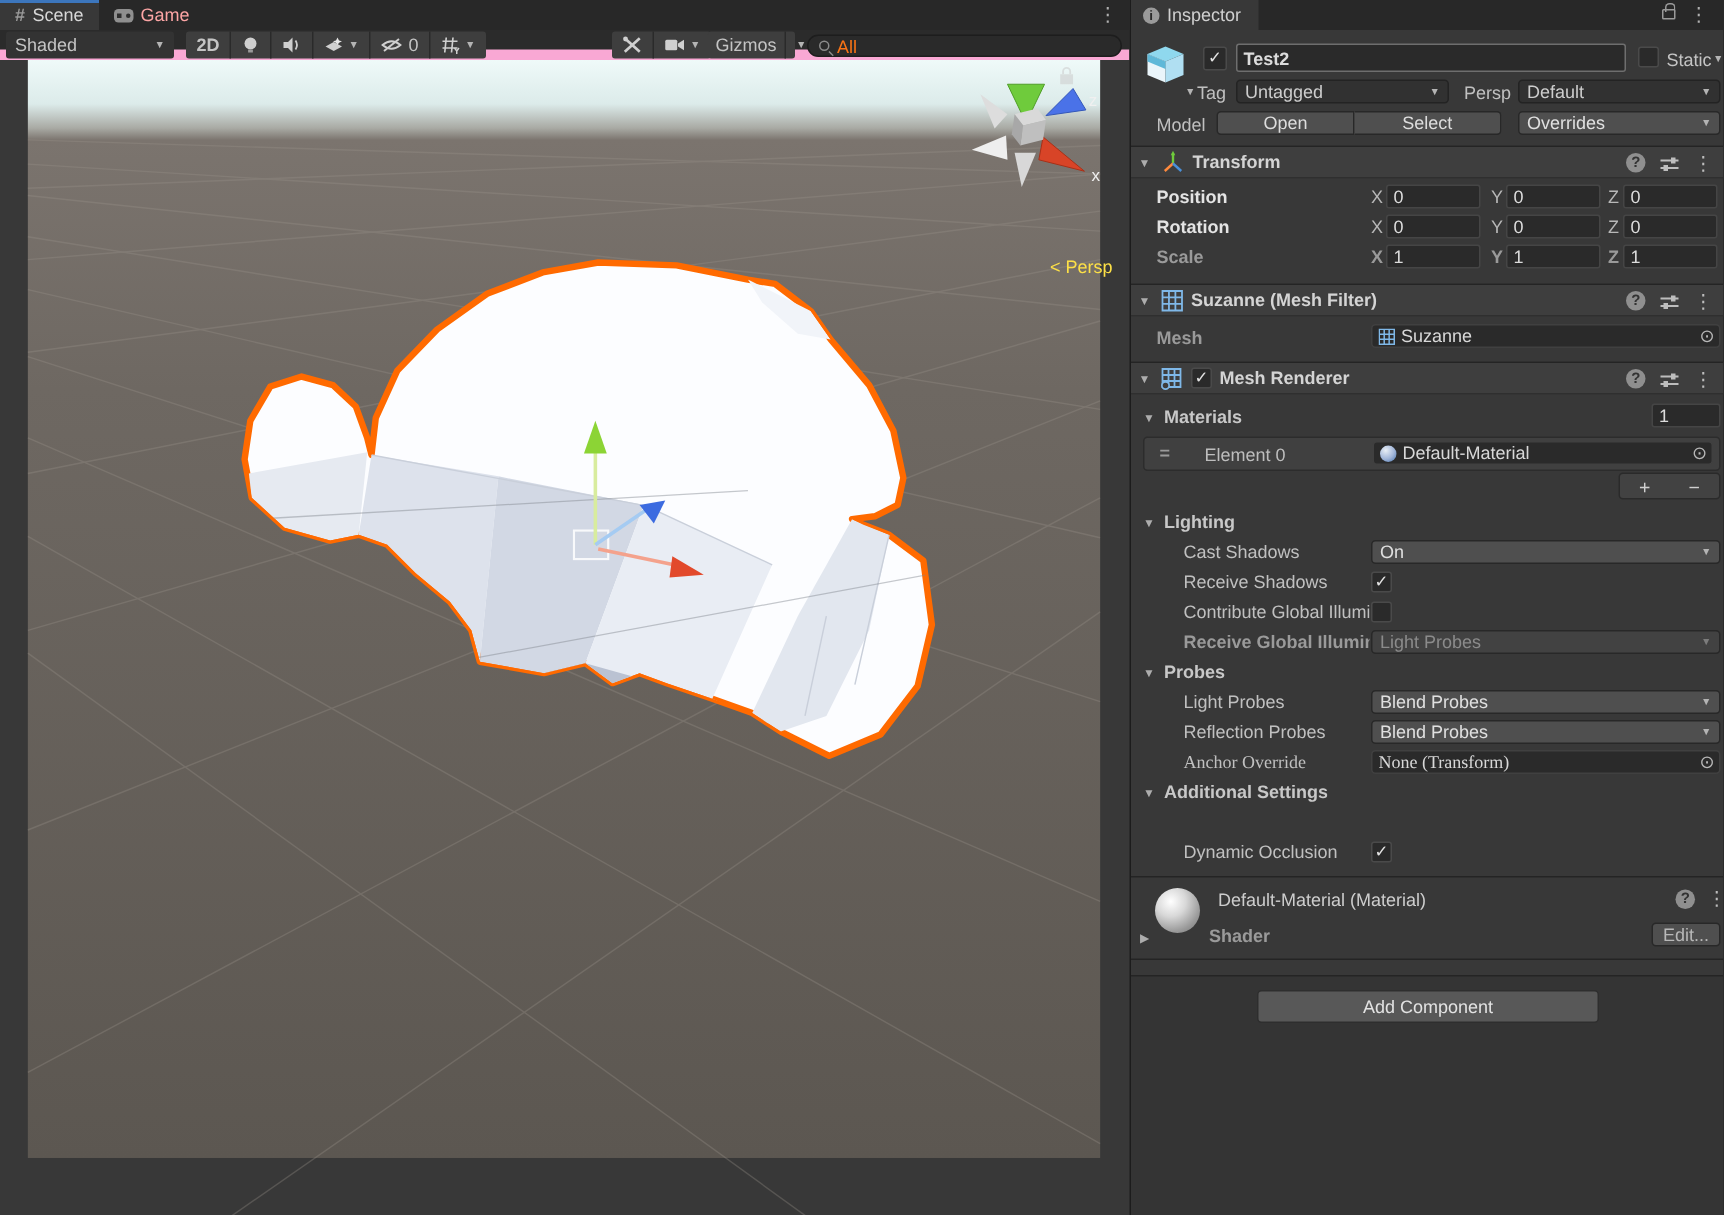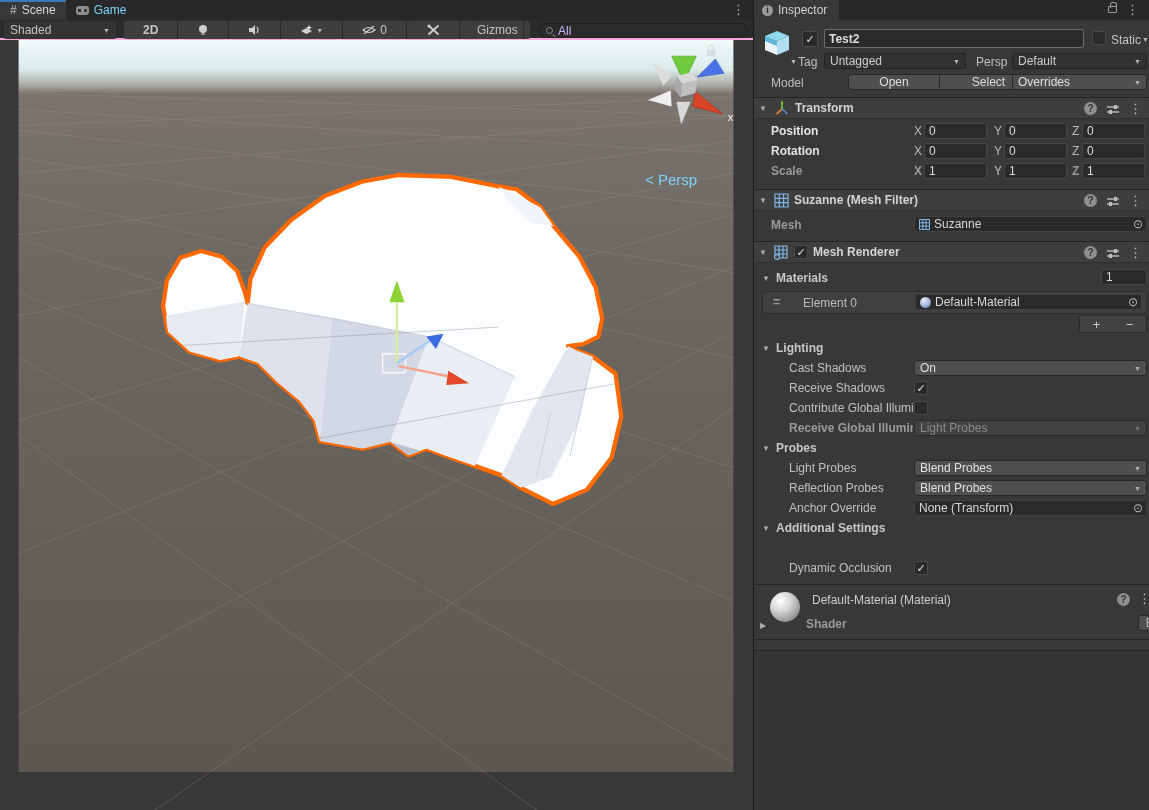--- a/index.html
+++ b/index.html
@@ -5,41 +5,41 @@
   * { margin:0; padding:0; box-sizing:border-box; }
   html,body { background:#1e1e1e; }
   .root {
     position:relative; width:1149px; height:810px; overflow:hidden;
     font-family:"Liberation Sans", sans-serif; font-size:12px; color:#c8c8c8;
     background:#383838;
   }
   
   .scene-panel { position:absolute; left:0; top:0; width:753px; height:810px; background:#383838; }
   .tabbar { position:absolute; left:0; top:0; right:0; height:20px; background:#282828; display:flex; align-items:stretch; }
-  .tab { display:flex; align-items:center; gap:5px; padding:0 10px; color:#7dd3fc; position:relative; }
+  .tab { display:flex; align-items:center; gap:5px; padding:0 10px; color:#fca5a5; position:relative; }
   .tab.active { background:#383838; color:#d8d8d8; }
   .tab.active .tab-accent { position:absolute; left:0; top:0; right:0; height:2px; background:#3c76bd; }
   .tab-icon { color:#9a9a9a; font-weight:bold; }
   .gamepad { width:13px; height:9px; background:#8f8f8f; border-radius:3px; position:relative; }
   .gamepad:before { content:""; position:absolute; left:2px; top:3px; width:3px; height:3px; background:#2e2e2e; }
   .gamepad:after { content:""; position:absolute; right:2px; top:3px; width:3px; height:3px; background:#2e2e2e; border-radius:50%; }
   .tabbar-kebab { position:absolute; right:8px; top:2px; color:#b0b0b0; font-size:13px; }
-  .scene-toolbar { position:absolute; left:0; top:20px; width:753px; height:20px; background:#2b2b2b; border-bottom:2px solid #f9a8d4; }
+  .scene-toolbar { position:absolute; left:0; top:20px; width:753px; height:20px; background:#2b2b2b; border-bottom:7px solid #f9a8d4; }
   .tb { position:absolute; top:1px; height:18px; display:flex; align-items:center; color:#c4c4c4; }
   .tb-drop { background:#333333; border-radius:2px; padding:0 6px; justify-content:space-between; }
   .tb-group { background:#3e3e3e; border-radius:2px; }
-  .tb-seg { display:flex; align-items:center; justify-content:center; height:18px; padding:0 19px; border-right:1px solid #2a2a2a; gap:3px; }
+  .tb-seg { display:flex; align-items:center; justify-content:center; height:18px; padding:0 7px; border-right:1px solid #2a2a2a; gap:3px; }
   .tb-seg:last-child { border-right:none; }
   .caret { font-size:7px; color:#b4b4b4; }
   .searchbox { position:absolute; left:538px; top:3px; width:210px; height:15px; background:#2a2a2a; border:1px solid #1d1d1d; border-radius:8px; display:flex; align-items:center; padding:0 7px; gap:5px; }
   .mag { width:7px; height:7px; border:1.4px solid #8b8b8b; border-radius:50%; position:relative; flex:none; }
   .mag:after { content:""; position:absolute; left:6px; top:6px; width:4px; height:1.4px; background:#8b8b8b; transform:rotate(45deg); transform-origin:0 0; }
-  .search-ph { color:#c4b5fd; }
+  .search-ph { color:#f97316; }
   .viewport { position:absolute; left:0; top:40px; width:752px; height:770px; }
-  .persp-label { position:absolute; left:645px; top:131px; color:#7dd3fc; font-size:15px; }
+  .persp-label { position:absolute; left:700px; top:131px; color:#fde047; font-size:12px; }
   
   .inspector { position:absolute; left:753px; top:0; width:396px; height:810px; background:#383838; border-left:1px solid #1c1c1c; }
   .insp-tabbar { position:absolute; left:0; top:0; right:0; height:20px; background:#282828; }
   .insp-tab { position:absolute; left:0; top:0; height:20px; padding:0 12px 0 8px; background:#383838; display:flex; align-items:center; gap:5px; color:#d0d0d0; }
   .info-badge { width:11px; height:11px; border-radius:50%; background:#9a9a9a; color:#282828; font-size:9px; font-weight:bold; display:flex; align-items:center; justify-content:center; }
   .lock { position:absolute; right:32px; top:6px; width:9px; height:7px; border:1px solid #9a9a9a; border-radius:1px; }
   .lock:before { content:""; position:absolute; left:1px; top:-5px; width:5px; height:5px; border:1px solid #9a9a9a; border-bottom:none; border-radius:3px 3px 0 0; }
   .insp-kebab { position:absolute; right:10px; top:2px; color:#b0b0b0; font-size:13px; }
   .abs { position:absolute; }
   .row { position:absolute; left:0; width:396px; height:19px; }
@@ -54,21 +54,21 @@
   .picker { position:absolute; right:3px; top:0; color:#b8b8b8; font-size:12px; }
   .checkbox { width:14px; height:14px; background:#2a2a2a; border:1px solid #4a4a4a; border-radius:2px; display:flex; align-items:center; justify-content:center; color:#e4e4e4; font-size:11px; line-height:11px; }
   .comp-header { position:absolute; left:0; width:396px; height:22px; background:#3e3e3e; border-top:1px solid #242424; border-bottom:1px solid #2f2f2f; display:flex; align-items:center; padding-left:5px; gap:5px; }
   .comp-title { font-weight:bold; color:#d4d4d4; }
   .fold { color:#adadad; font-size:8px; width:10px; flex:none; }
   .hicons { position:absolute; right:8px; top:3px; display:flex; align-items:center; gap:9px; }
   .help-icon { width:13px; height:13px; border-radius:50%; background:#8f8f8f; color:#333; font-size:10px; font-weight:bold; display:flex; align-items:center; justify-content:center; }
   .kebab { color:#bdbdbd; font-size:13px; }
   .sectionlbl { font-weight:bold; color:#c8c8c8; }
   .axis-lbl { color:#b8b8b8; }
-  .btn { background:#4f4f4f; border:1px solid #282828; color:#dddddd; display:flex; align-items:center; justify-content:center; height:16px;margin-left:37px; }
+  .btn { background:#4f4f4f; border:1px solid #282828; color:#dddddd; display:flex; align-items:center; justify-content:center; height:16px; }
   .addcomp { position:absolute; left:84px; top:660px; width:228px; height:22px; background:#585858; border:1px solid #2e2e2e; border-radius:3px; color:#e2e2e2; display:flex; align-items:center; justify-content:center; }
   .mat-sphere { position:absolute; width:30px; height:30px; border-radius:50%;
     background:radial-gradient(circle at 35% 30%, #ffffff, #d8d8d8 35%, #9a9a9a 70%, #6f6f6f); }
   .el-sphere { width:11px; height:11px; border-radius:50%; flex:none;
     background:radial-gradient(circle at 35% 30%, #e8eef5, #9fb4d8 55%, #3f6ea8); }
   .plusminus { position:absolute; left:325px; top:315px; width:68px; height:18px; background:#424242; border:1px solid #2a2a2a; border-radius:3px; display:flex; }
   .pm-btn { flex:1; display:flex; align-items:center; justify-content:center; color:#cfcfcf; font-size:13px; }
   .dim { color:#9a9a9a;font-weight:bold; }
   .grid-icon-svg, .cicon { flex:none; }
 </style>
@@ -490,21 +490,21 @@
         <span class="caret">▼</span>
       </div>
     </div>
     <div class="row" style="top:479px;">
       <span class="lbl" style="left:35px; width:124px;">Reflection Probes</span>
       <div class="fieldzone dropdown">
         <span>Blend Probes</span>
         <span class="caret">▼</span>
       </div>
     </div>
-    <div class="row" style="top:499px;">
+    <div class="row" style="top:499px;font-family:Liberation Serif, serif;">
       <span class="lbl" style="left:35px; width:124px;">Anchor Override</span>
       <div class="fieldzone objfield">
         <span>None (Transform)</span>
         <span class="picker">⊙</span>
       </div>
     </div>
 
     <div class="row" style="top:519px;">
       <span class="fold abs" style="left:8px; top:5px;">▼</span>
       <span class="lbl sectionlbl" style="left:22px;">Additional Settings</span>
@@ -522,14 +522,17 @@
       <span class="abs help-icon" style="left:363px; top:8px;">?</span>
       <span class="abs kebab" style="left:384px; top:6px;">⋮</span>
       <span class="fold abs" style="left:6px; top:36px;">▶</span>
       <span class="abs dim" style="left:52px; top:32px;">Shader</span>
       <div class="abs btn" style="left:347px; top:30px; width:46px; border-radius:3px; color:#b8b8b8;">
         <span>Edit...</span>
       </div>
     </div>
     <div class="abs" style="left:0; top:650px; width:396px; height:160px; background:#343434; border-top:1px solid #242424;"></div>
 
+    <div class="addcomp">
+      <span>Add Component</span>
+    </div>
   </div>
 </div>
 
 </body></html>

